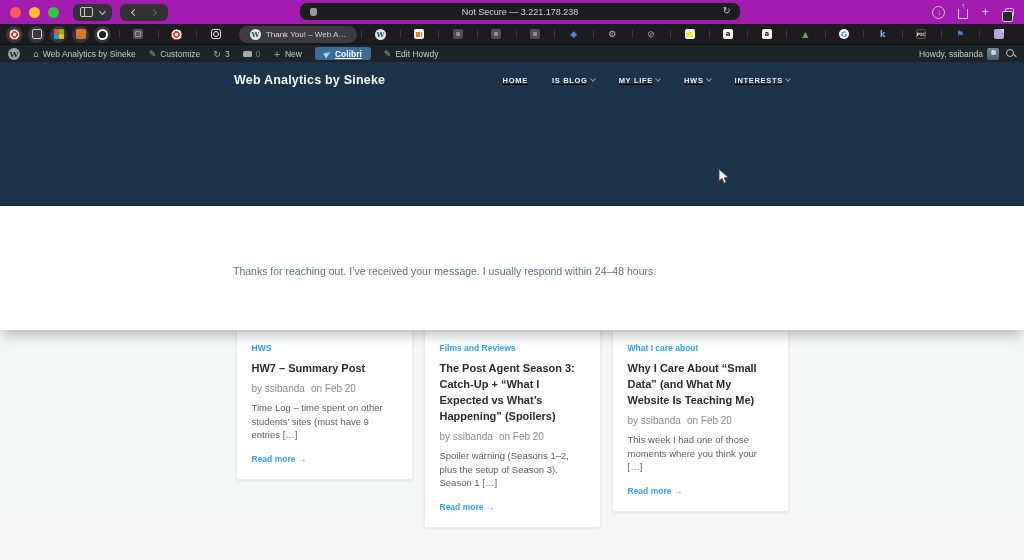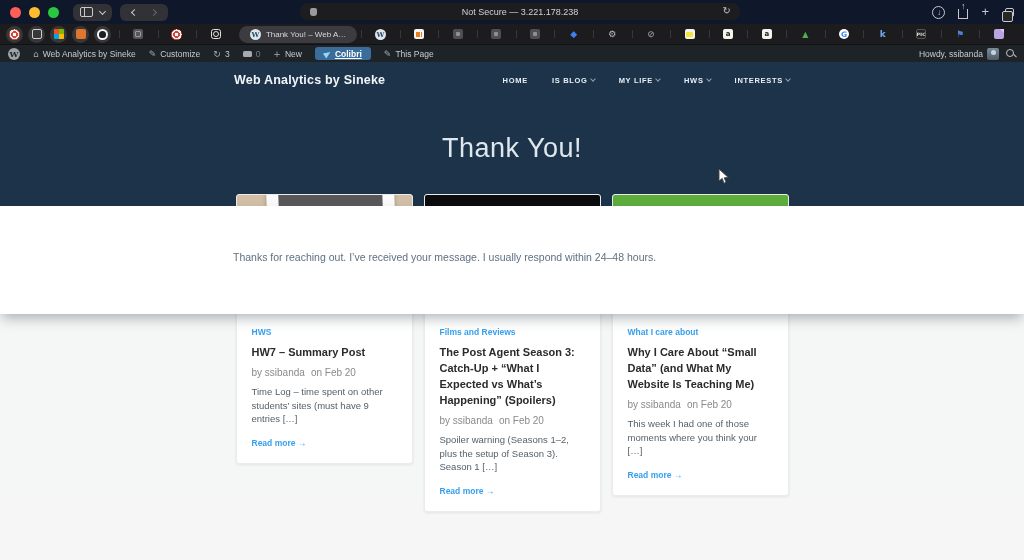--- a/index.html
+++ b/index.html
@@ -1,20 +1,20 @@
 <!DOCTYPE html>
 <html><head>
 <meta charset="utf-8">
 <style>
   * { box-sizing: border-box; margin: 0; padding: 0; }
   html,body { width:1024px; height:560px; overflow:hidden; }
   body { font-family:"Liberation Sans", sans-serif; background:#f6f6f6; position:relative; }
 
   
-  .titlebar { height:24px; background:#0f172a; display:flex; align-items:center; padding:0 10px; gap:8px; position:relative; }
+  .titlebar { height:24px; background:#a21caf; display:flex; align-items:center; padding:0 10px; gap:8px; position:relative; }
   .lights { display:flex; gap:8px; margin-right:6px; }
   .light { width:11px; height:11px; border-radius:50%; }
   .l-red{background:#ff5f57}.l-yellow{background:#febc2e}.l-green{background:#28c840}
   .tb-pill { background:#323236; border-radius:6px; height:17px; display:flex; align-items:center; padding:0 7px; gap:7px; color:#c9c9cb; }
   .sb-icon { width:13px; height:10px; border:1.3px solid #c9c9cb; border-radius:2px; position:relative; }
   .sb-icon::after { content:''; position:absolute; left:3px; top:0; bottom:0; width:1.3px; background:#c9c9cb; }
   .chev { width:5px; height:5px; border-right:1.4px solid #c9c9cb; border-bottom:1.4px solid #c9c9cb; }
   .chev-down { transform:rotate(45deg); margin-top:-2px; }
   .chev-left { transform:rotate(135deg); margin-left:3px; }
   .chev-right { transform:rotate(-45deg); margin-right:3px; }
@@ -85,27 +85,27 @@
   .avatar { width:12px; height:12px; border-radius:2px; background:linear-gradient(#7a8a99,#4d5d6c); position:relative; }
   .avatar::after { content:''; position:absolute; left:3.5px; top:2px; width:5px; height:5px; border-radius:50%; background:#c8d2da; }
   .mag { position:relative; width:11px; height:11px; }
   .mag::before { content:''; position:absolute; left:1px; top:1px; width:6px; height:6px; border:1.4px solid #c3c4c7; border-radius:50%; }
   .mag::after { content:''; position:absolute; left:7.5px; top:7.5px; width:3.5px; height:1.4px; background:#c3c4c7; transform:rotate(45deg); }
 
   
   .hero { height:144px; background:#1c3349; position:relative; }
   .hero-head { width:556px; margin:0 auto; padding-top:11px; display:flex; align-items:center; justify-content:space-between; }
   .site-title { color:#f2f5f8; font-size:12.5px; font-weight:700; letter-spacing:.2px; }
-  .nav { display:flex; align-items:flex-end; gap:24px; }
+  .nav { display:flex; align-items:flex-end; gap:24px;text-decoration:underline; }
   .nav-item { color:#e8eef4; font-size:7.5px; font-weight:700; letter-spacing:.7px; display:flex; align-items:center; gap:3px; text-decoration:none; cursor:pointer; }
   .caret { width:4px; height:4px; border-right:1.2px solid #8aa0b5; border-bottom:1.2px solid #8aa0b5; transform:rotate(45deg); margin-top:-2px; }
   .hero h1 { margin-top:46px; text-align:center; color:#dfe7ee; font-size:27px; font-weight:300; letter-spacing:.5px; }
 
   
-  .panel { height:108px; background:#fff; position:relative; z-index:5; box-shadow:0 6px 12px -2px rgba(35,45,55,.35); padding:43px 0 0 233px; }
+  .panel { height:124px; background:#fff; position:relative; z-index:5; box-shadow:0 6px 12px -2px rgba(35,45,55,.35); padding:57px 0 0 233px; }
   .panel p { font-size:10.5px; line-height:16.5px; color:#5e7080; }
 
   
   .content { height:242px; background:#f5f6f6; position:relative; }
   .cards { width:553px; margin:0 auto; display:flex; gap:11px; position:relative; z-index:1; margin-top:-60px; padding-top:0; transform:translateY(60px); }
   .cards-wrap { position:relative; top:-60px; }
   .card { width:177px; background:#fff; border-radius:3px; border:1px solid #ececec; box-shadow:0 1px 3px rgba(0,0,0,.08); overflow:hidden; align-self:flex-start; }
   .card-img { height:114px; position:relative; overflow:hidden; cursor:pointer; }
   .card-body { padding:12px 15px 13px; }
   .cat { display:inline-block; color:#35a0ee; font-size:8.5px; font-weight:700; margin-bottom:8px; cursor:pointer; }
@@ -297,21 +297,21 @@
   <span class="ab-item">
     <span class="ab-ico">+</span>
     <span>New</span>
   </span>
   <span class="colibri">
     <span class="bird"></span>
     <span>Colibri</span>
   </span>
   <span class="ab-item">
     <span class="ab-ico">✎</span>
-    <span>This Page</span>
+    <span>Edit Howdy</span>
   </span>
   <span class="ab-right">
     <span class="ab-item">
       <span>Howdy, ssibanda</span>
       <span class="avatar"></span>
     </span>
     <span class="mag"></span>
   </span>
 </div>
 
@@ -333,21 +333,20 @@
       <a class="nav-item">
           <span>HWS</span>
           <span class="caret"></span>
         </a>
       <a class="nav-item">
           <span>INTERESTS</span>
           <span class="caret"></span>
         </a>
     </nav>
   </div>
-  <h1>Thank You!</h1>
 </div>
 
 <div class="panel">
   <p>Thanks for reaching out. I’ve received your message. I usually respond within 24–48 hours.</p>
 </div>
 
 <div class="content">
   <div class="cards-wrap">
   <div class="cards" style="transform:none; margin-top:-60px;">
 

